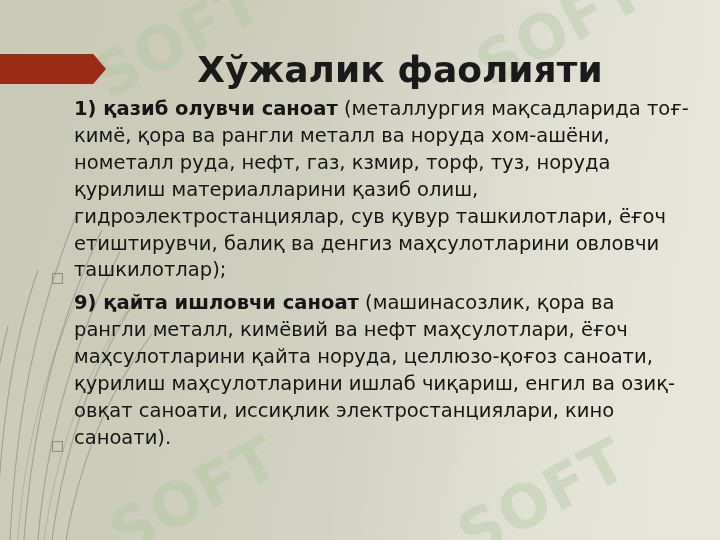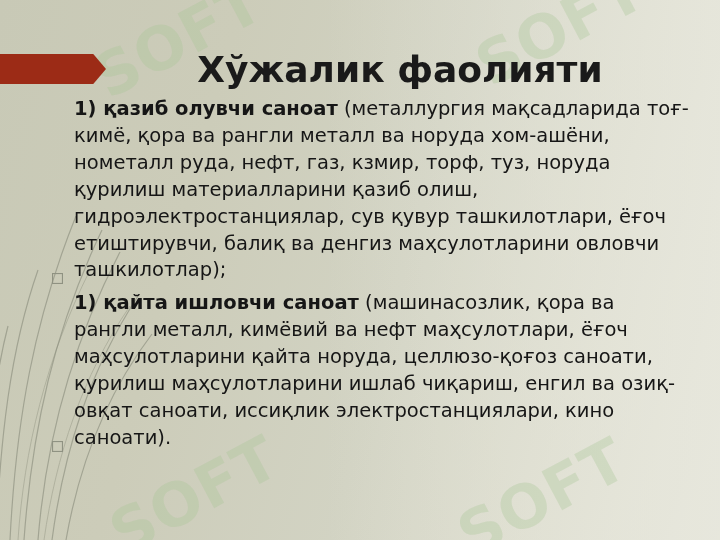--- a/index.html
+++ b/index.html
@@ -147,17 +147,17 @@
       </span>
       <div class="bullet-text"><b>1) қазиб олувчи саноат</b><span> (металлургия мақсадларида тоғ-кимё, қора ва рангли металл ва норуда хом-ашёни, нометалл руда, нефт, газ, кзмир, торф, туз, норуда қурилиш материалларини қазиб олиш, гидроэлектростанциялар, сув қувур ташкилотлари, ёғоч етиштирувчи, балиқ ва денгиз маҳсулотларини овловчи ташкилотлар);</span></div>
     </div>
 
     <div class="bullet-row">
       <span class="bullet-mark">
         <svg width="11" height="11" viewBox="0 0 11 11">
           <rect x="0.5" y="0.5" width="10" height="10" fill="none" stroke="#8f9282" stroke-width="1.2"></rect>
         </svg>
       </span>
-      <div class="bullet-text"><b>1) қайта ишловчи саноат</b><span> (машинасозлик, қора ва рангли металл, кимёвий ва нефт маҳсулотлари, ёғоч маҳсулотларини қайта норуда, целлюзо-қоғоз саноати, қурилиш маҳсулотларини ишлаб чиқариш, енгил ва озиқ-овқат саноати, иссиқлик электростанциялари, кино саноати).</span></div>
+      <div class="bullet-text"><b>9) қайта ишловчи саноат</b><span> (машинасозлик, қора ва рангли металл, кимёвий ва нефт маҳсулотлари, ёғоч маҳсулотларини қайта норуда, целлюзо-қоғоз саноати, қурилиш маҳсулотларини ишлаб чиқариш, енгил ва озиқ-овқат саноати, иссиқлик электростанциялари, кино саноати).</span></div>
     </div>
 
   </div>
 </div>
 
 </body></html>

